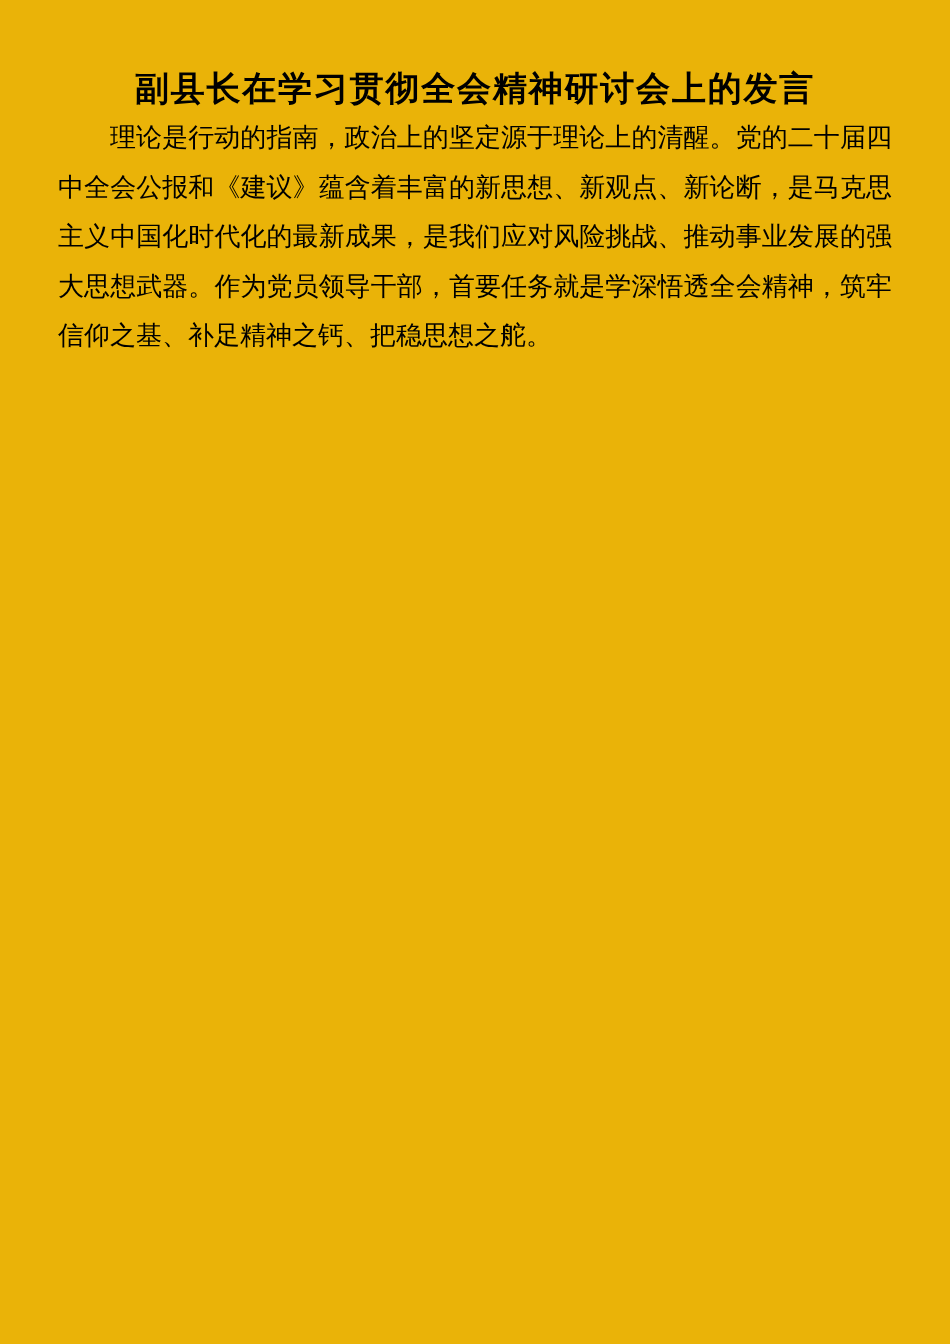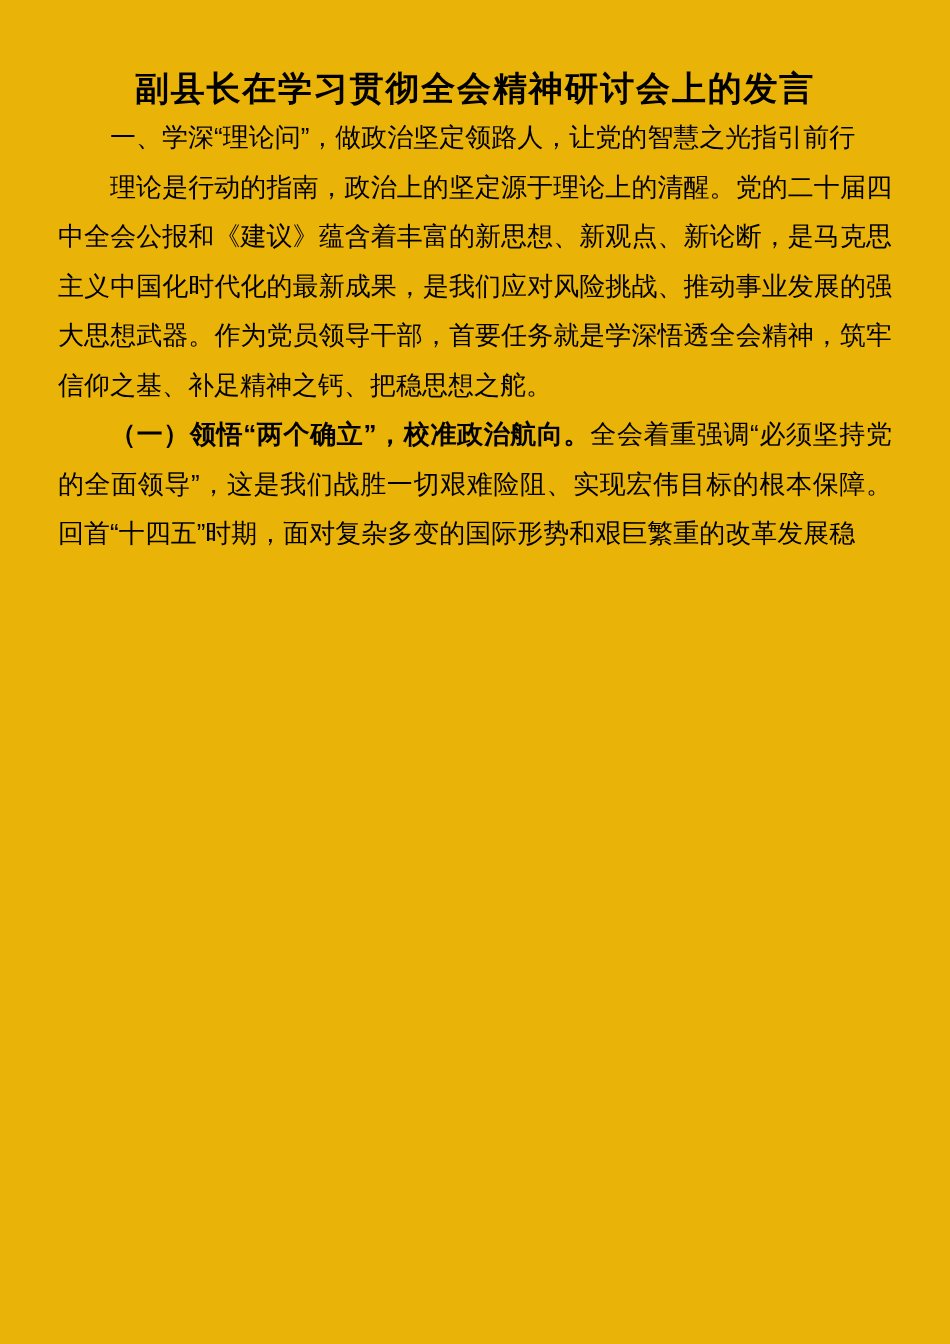--- a/index.html
+++ b/index.html
@@ -49,18 +49,16 @@
     font-weight: 700;
   }
 </style>
 </head>
 <body>
 
 <div class="page">
   <h1 class="doc-title">副县长在学习贯彻全会精神研讨会上的发言</h1>
   <div class="doc-content">
     <div id="paragraphs">
-        <p class="para para-heading"><span>一、学深“理论问”，做政治坚定领路人，让党的智慧之光指引前行</span></p>
         <p class="para"><span>理论是行动的指南，政治上的坚定源于理论上的清醒。党的二十届四中全会公报和《建议》蕴含着丰富的新思想、新观点、新论断，是马克思主义中国化时代化的最新成果，是我们应对风险挑战、推动事业发展的强大思想武器。作为党员领导干部，首要任务就是学深悟透全会精神，筑牢信仰之基、补足精神之钙、把稳思想之舵。</span></p>
-        <p class="para"><strong class="para-lead">（一）领悟“两个确立”，校准政治航向。</strong><span>全会着重强调“必须坚持党的全面领导”，这是我们战胜一切艰难险阻、实现宏伟目标的根本保障。回首“十四五”时期，面对复杂多变的国际形势和艰巨繁重的改革发展稳</span></p>
       </div>
   </div>
 </div>
 
 </body></html>

